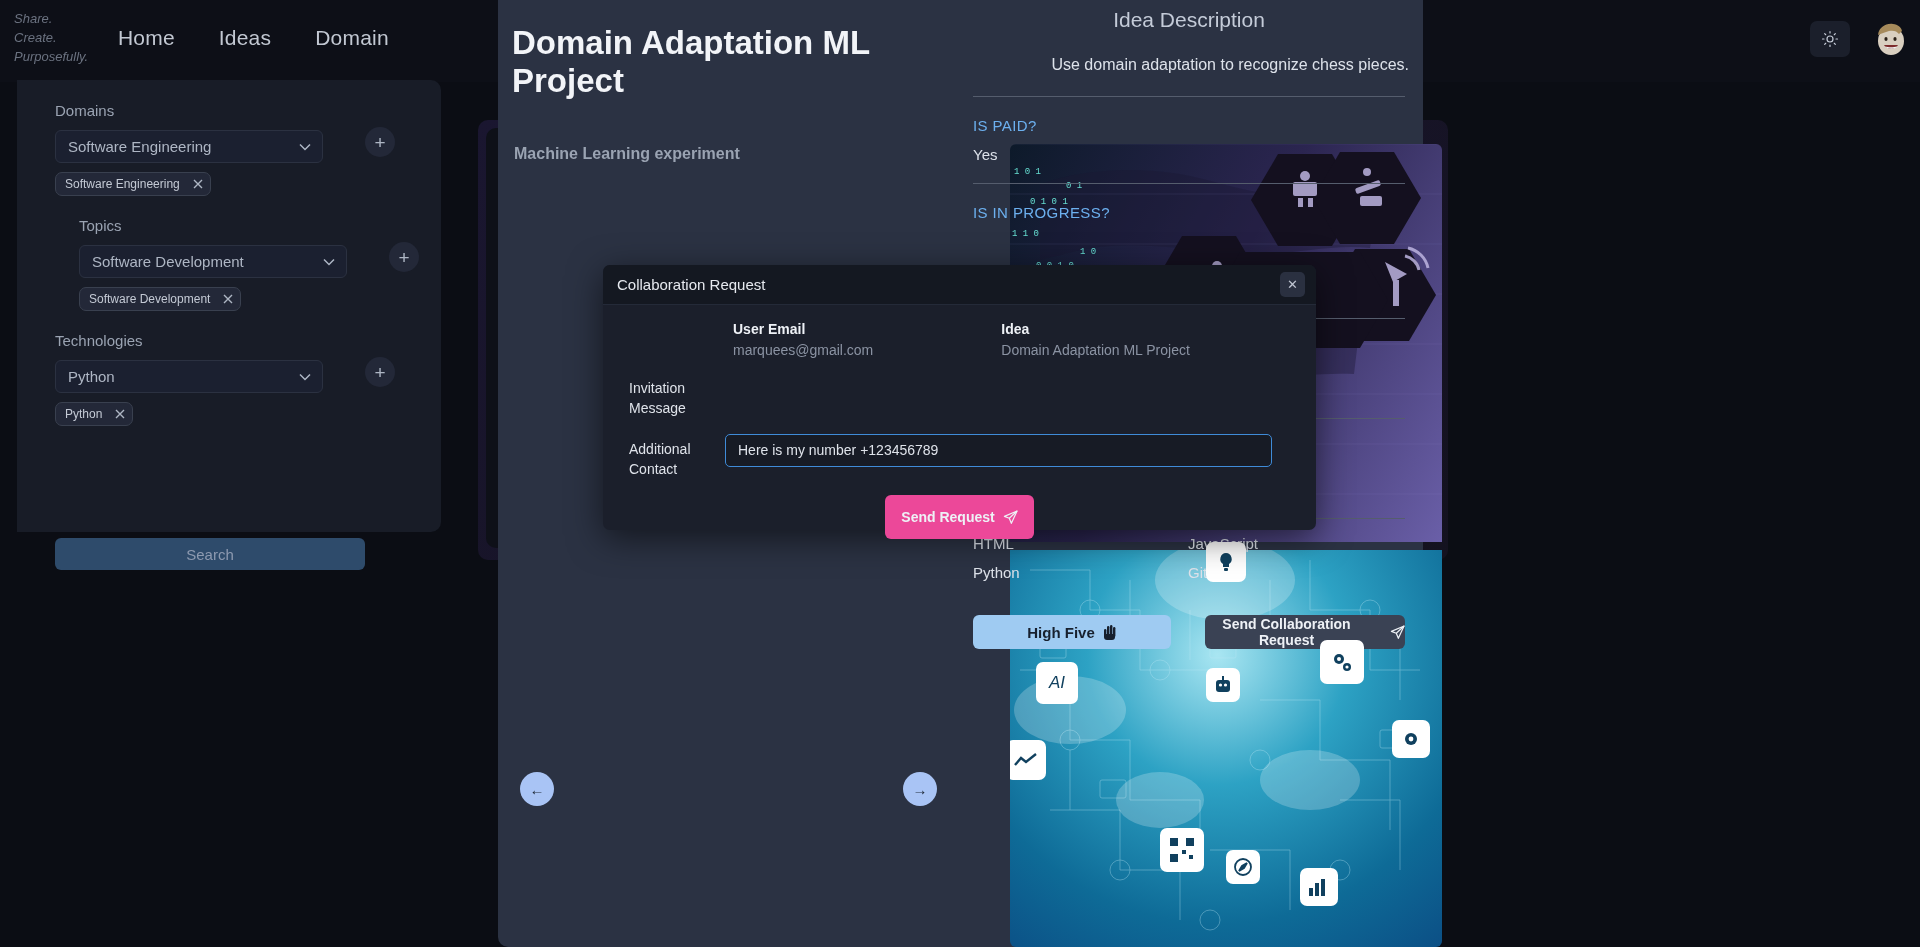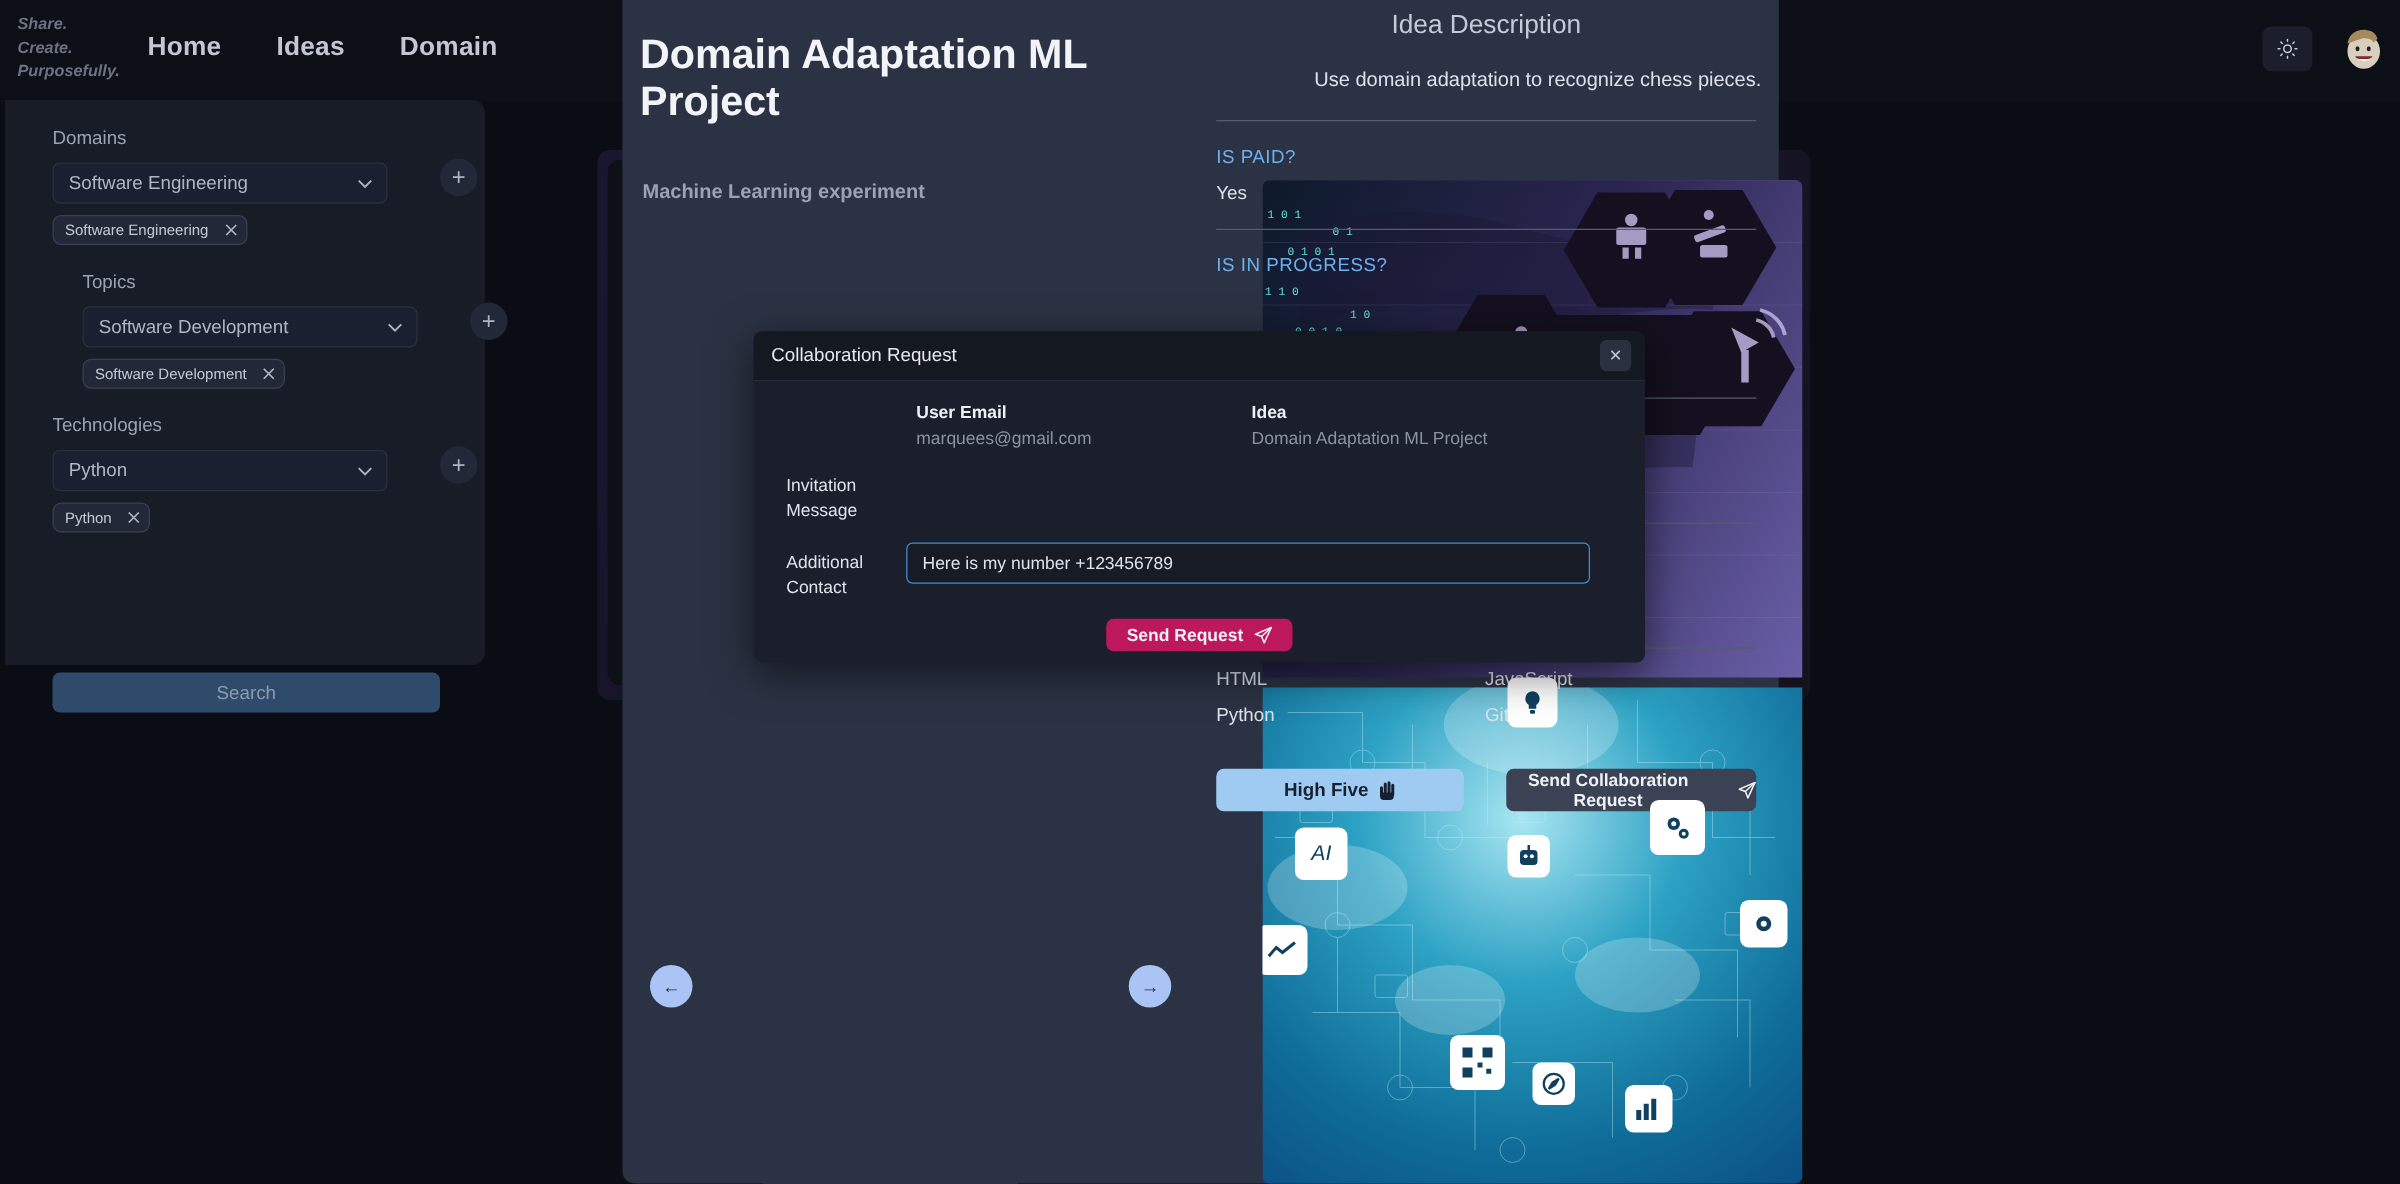--- a/index.html
+++ b/index.html
@@ -8,21 +8,20 @@
     background: #0b0d14;
     font-family: "Liberation Sans", sans-serif;
     overflow: hidden;
   }
   .app { position: relative; width: 1920px; height: 947px; background: #0b0d14; }
 
   
   .topbar {
     position: absolute; top: 0; left: 0; width: 1920px; height: 82px;
     background: #0d0f17;
-    font-weight: bold;
   }
   .tagline {
     position: absolute; left: 14px; top: 10px;
     font-style: italic; font-size: 13px; color: #6b7280; line-height: 1.45;
   }
   .nav { position: absolute; left: 118px; top: 26px; display: flex; gap: 44px; }
   .nav a {
     font-size: 21px; color: #c2c8d2; text-decoration: none; letter-spacing: .2px;
   }
   .theme-toggle {
@@ -30,21 +29,21 @@
     background: #1b1f2b; border-radius: 7px;
     display: flex; align-items: center; justify-content: center;
   }
   .avatar {
     position: absolute; right: 8px; top: 17px; width: 42px; height: 42px;
     border-radius: 50%; overflow: hidden;
   }
 
   
   .sidebar {
-    position: absolute; left: 4px; top: 80px; width: 384px; height: 452px;
+    position: absolute; left: 17px; top: 80px; width: 424px; height: 452px;
     background: #181c27; border-radius: 0 10px 10px 0;
   }
   .filter-block { position: absolute; left: 38px; width: 310px; }
   .filter-label {
     font-size: 15px; color: #9aa3b2; margin-bottom: 11px;
   }
   .select {
     position: relative; width: 268px; height: 33px;
     background: #1b2030; border: 1px solid #2b3141; border-radius: 6px;
     display: flex; align-items: center; padding: 0 12px;
@@ -198,21 +197,21 @@
   }
   .ta-grip { position: absolute; right: 3px; bottom: 2px; color: #555c6b; font-size: 10px; }
   .inp {
     width: 547px; height: 33px; background: #171b25;
     border: 1px solid #3f8bd8; border-radius: 5px;
     padding: 0 12px; font-size: 14px; color: #dfe3ea;
     font-family: "Liberation Sans", sans-serif;
   }
   .send-wrap { display: flex; justify-content: center; margin-top: 16px; }
   .btn-send {
-    background: #be185d; border: none; border-radius: 6px; height: 26px;
+    background: #ec4899; border: none; border-radius: 6px; height: 44px;
     padding: 0 16px; color: #eef1f6; font-size: 14px; font-weight: bold;
     display: flex; align-items: center; gap: 8px; cursor: pointer;
     font-family: "Liberation Sans", sans-serif;
   }
   svg { display: block; }
 </style>
 </head>
 <body>
 
 <div class="app">

